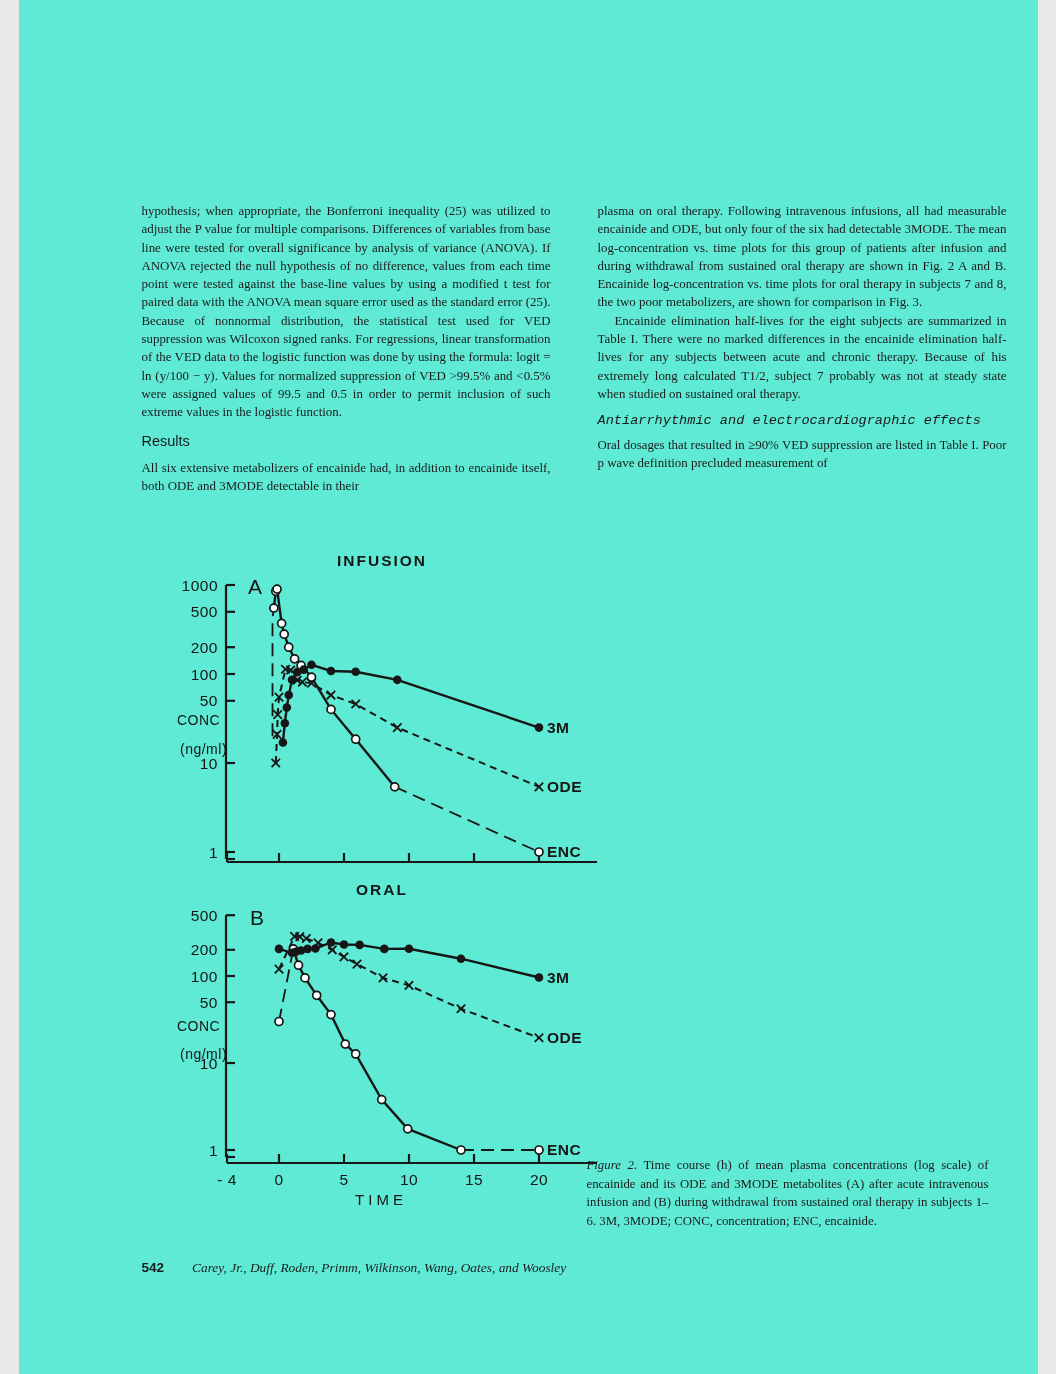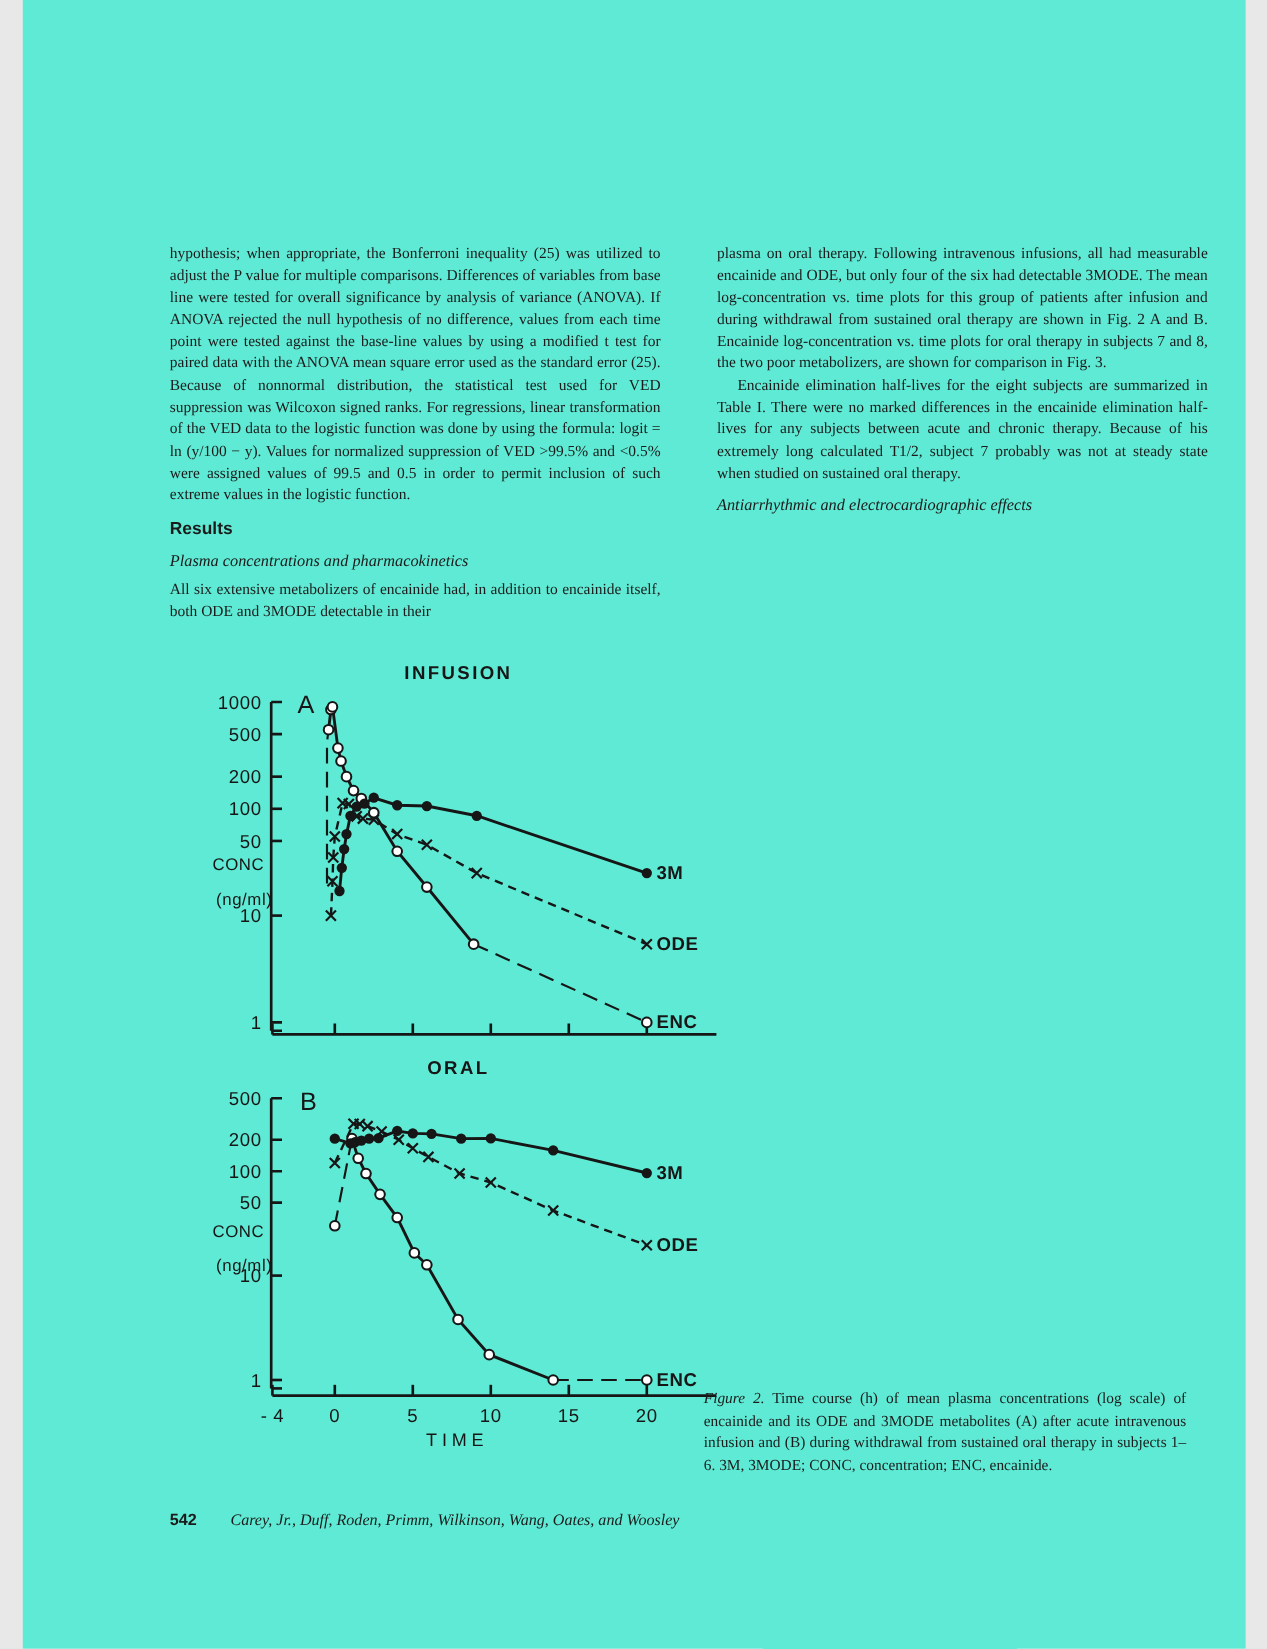--- a/index.html
+++ b/index.html
@@ -2,23 +2,23 @@
 <html><head>
 <meta charset="utf-8">
 <style>
   html,body{margin:0;padding:0;background:#e8e8e8;}
   .page{position:relative;width:1019px;height:1374px;background:#5eead4;margin:0 auto;
         font-family:"Liberation Serif",serif;color:#1b1b1b;overflow:hidden;}
   .col{position:absolute;width:409px;font-size:12.9px;line-height:18.3px;text-align:justify;}
   .col p{margin:0;}
   .left-col{left:123px;top:202px;}
   .right-col{left:555px;top:202px;margin-left:24px;}
-  .results-heading{font-family:"Liberation Sans",sans-serif;font-weight:bold;font-size:14.5px;
+  .results-heading{font-family:"Liberation Sans",sans-serif;font-weight:normal;font-size:14.5px;
         margin:10px 0 9px 0;}
-  .subheading{font-style:italic;font-weight:normal;font-size:13.6px;margin:9px 0 5px 0;}
+  .subheading{font-style:italic;font-weight:normal;font-size:13.6px;margin:9px 0 5px 0;font-family:Liberation Mono, monospace;}
   .indent{text-indent:17px;}
   .chart{position:absolute;}
   .chart svg{display:block;}
   .chart text{font-family:"Liberation Sans",sans-serif;fill:#161616;}
   .chart-title{font-size:15.5px;font-weight:bold;letter-spacing:2px;}
   .panel-label{font-size:21px;}
   .tick-label{font-size:15.5px;letter-spacing:0.5px;}
   .axis-ylabel{font-size:14px;letter-spacing:0.5px;}
   .series-label{font-size:15.5px;font-weight:bold;letter-spacing:0.5px;}
   .x-axis-title{font-size:15px;letter-spacing:4px;}
@@ -30,28 +30,28 @@
   .authors{font-style:italic;font-size:13.4px;margin-left:24px;text-align:center;}
 </style>
 </head>
 <body>
 
 <div class="page">
 
   <div class="col left-col">
     <p>hypothesis; when appropriate, the Bonferroni inequality (25) was utilized to adjust the P value for multiple comparisons. Differences of variables from base line were tested for overall significance by analysis of variance (ANOVA). If ANOVA rejected the null hypothesis of no difference, values from each time point were tested against the base-line values by using a modified t test for paired data with the ANOVA mean square error used as the standard error (25). Because of nonnormal distribution, the statistical test used for VED suppression was Wilcoxon signed ranks. For regressions, linear transformation of the VED data to the logistic function was done by using the formula: logit = ln (y/100 − y). Values for normalized suppression of VED &gt;99.5% and &lt;0.5% were assigned values of 99.5 and 0.5 in order to permit inclusion of such extreme values in the logistic function.</p>
     <h2 class="results-heading">Results</h2>
-    <h3 class="subheading">Plasma concentrations and pharmacokinetics</h3>
     <p>All six extensive metabolizers of encainide had, in addition to encainide itself, both ODE and 3MODE detectable in their</p>
   </div>
 
   <div class="col right-col">
     <p>plasma on oral therapy. Following intravenous infusions, all had measurable encainide and ODE, but only four of the six had detectable 3MODE. The mean log-concentration vs. time plots for this group of patients after infusion and during withdrawal from sustained oral therapy are shown in Fig. 2 A and B. Encainide log-concentration vs. time plots for oral therapy in subjects 7 and 8, the two poor metabolizers, are shown for comparison in Fig. 3.</p>
     <p class="indent">Encainide elimination half-lives for the eight subjects are summarized in Table I. There were no marked differences in the encainide elimination half-lives for any subjects between acute and chronic therapy. Because of his extremely long calculated T1/2, subject 7 probably was not at steady state when studied on sustained oral therapy.</p>
     <h3 class="subheading">Antiarrhythmic and electrocardiographic effects</h3>
+    <p>Oral dosages that resulted in ≥90% VED suppression are listed in Table I. Poor p wave definition precluded measurement of</p>
   </div>
 
   <div class="chart" id="chart-0" style="left:130px;top:546px;">
       <svg width="470" height="332">
         <text x="233" y="20" class="chart-title" text-anchor="middle">INFUSION</text>
         <text x="99" y="48" class="panel-label" text-anchor="start">A</text>
         <g stroke="#161616" stroke-width="2.2">
           <line x1="77" y1="39" x2="77" y2="313"></line>
           <line x1="77" y1="313" x2="86" y2="313"></line>
           <line x1="77" y1="39" x2="86" y2="39"></line>

